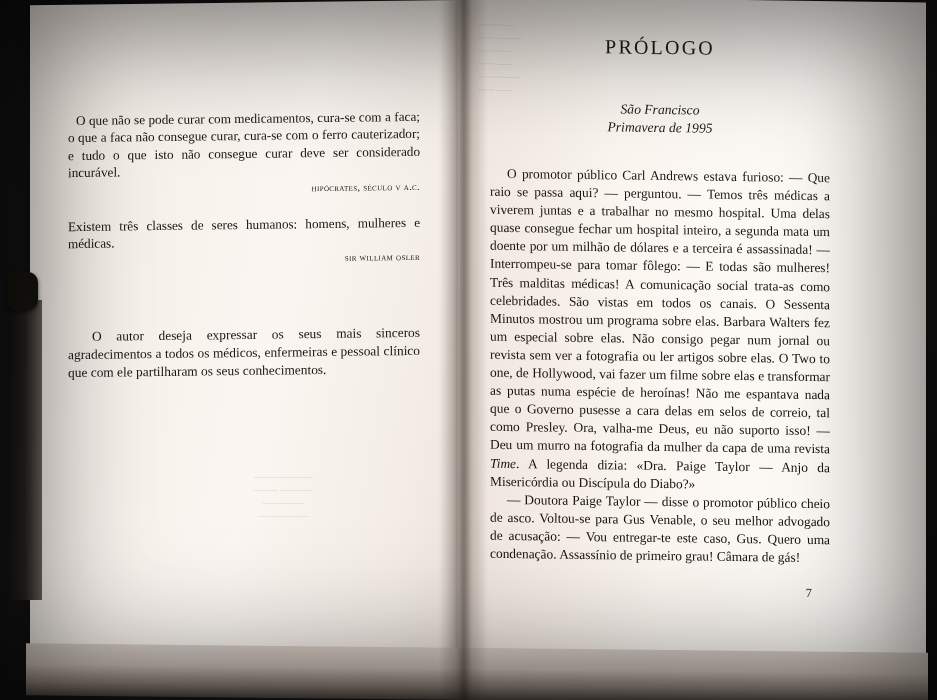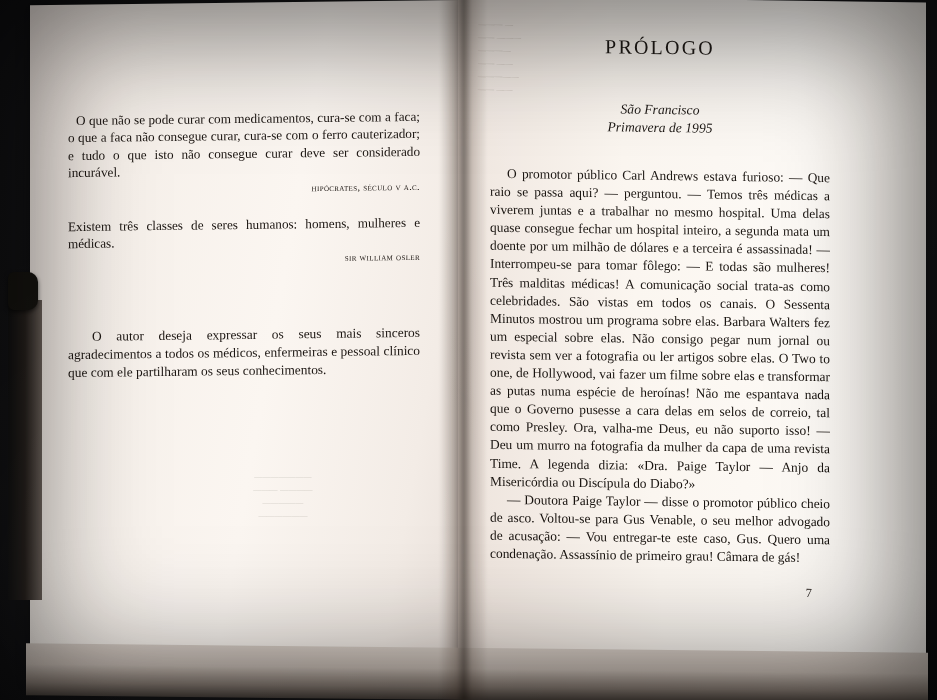--- a/index.html
+++ b/index.html
@@ -187,21 +187,21 @@
     margin: 0 0 30px 0;
   }
   .body-p {
     font-size: 13.4px;
     line-height: 18.1px;
     text-align: justify;
     margin: 0;
     text-indent: 17px;
     hyphens: manual;
   }
-  .body-p .em { }
+  .body-p .em { font-style: italic; }
   .folio {
     position: absolute;
     right: 18px;
     top: 548px;
     font-size: 12.5px;
     z-index: 4;
     color: #1a1410;
   }
 
   

